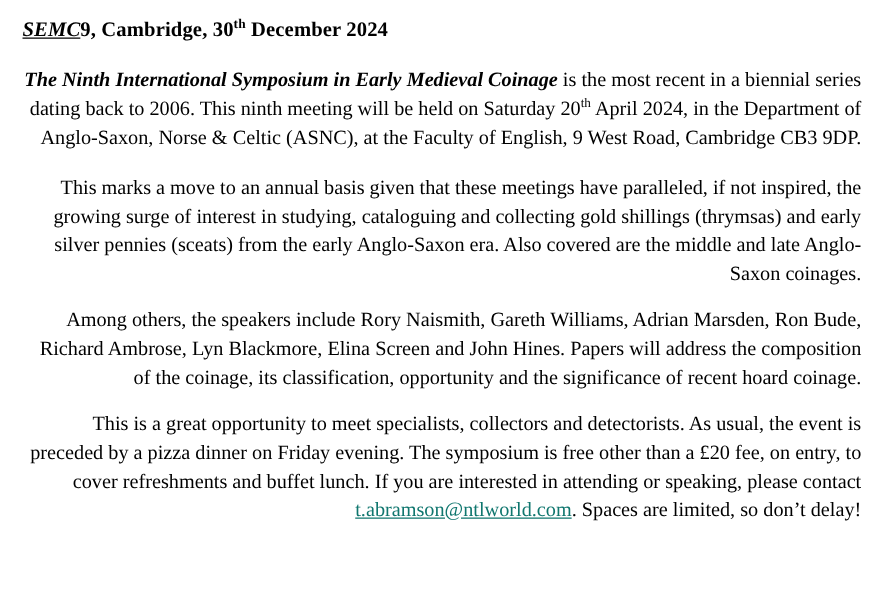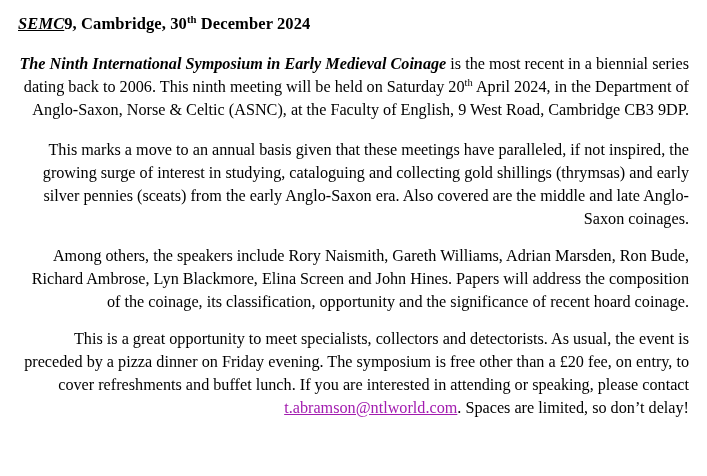--- a/index.html
+++ b/index.html
@@ -55,21 +55,21 @@
     margin-top: 28px;
   }
   .sup {
     font-size: 0.65em;
     vertical-align: super;
     line-height: 0;
   }
   .u {
   }
   a.email {
-    color: #a21caf;
+    color: #0f766e;
     text-decoration: underline;
   }
 </style>
 </head>
 <body>
 
 <div class="page">
 
   <h1 class="heading">
     <span class="italic-underline">SEMC</span><span>9, Cambridge, 30</span><span class="sup">th</span><span> December 2024</span>

